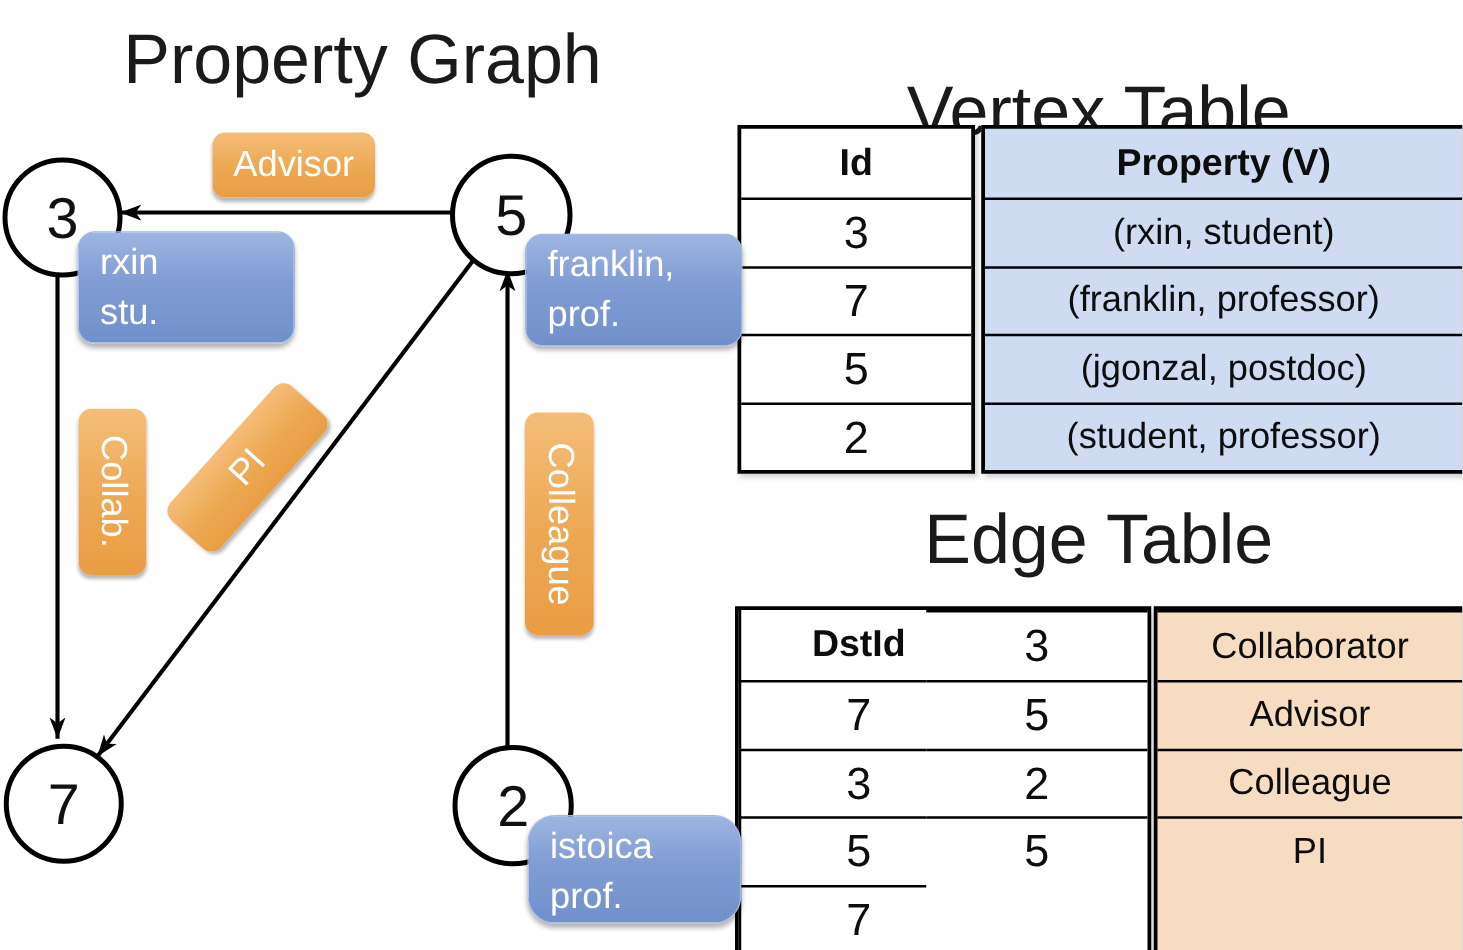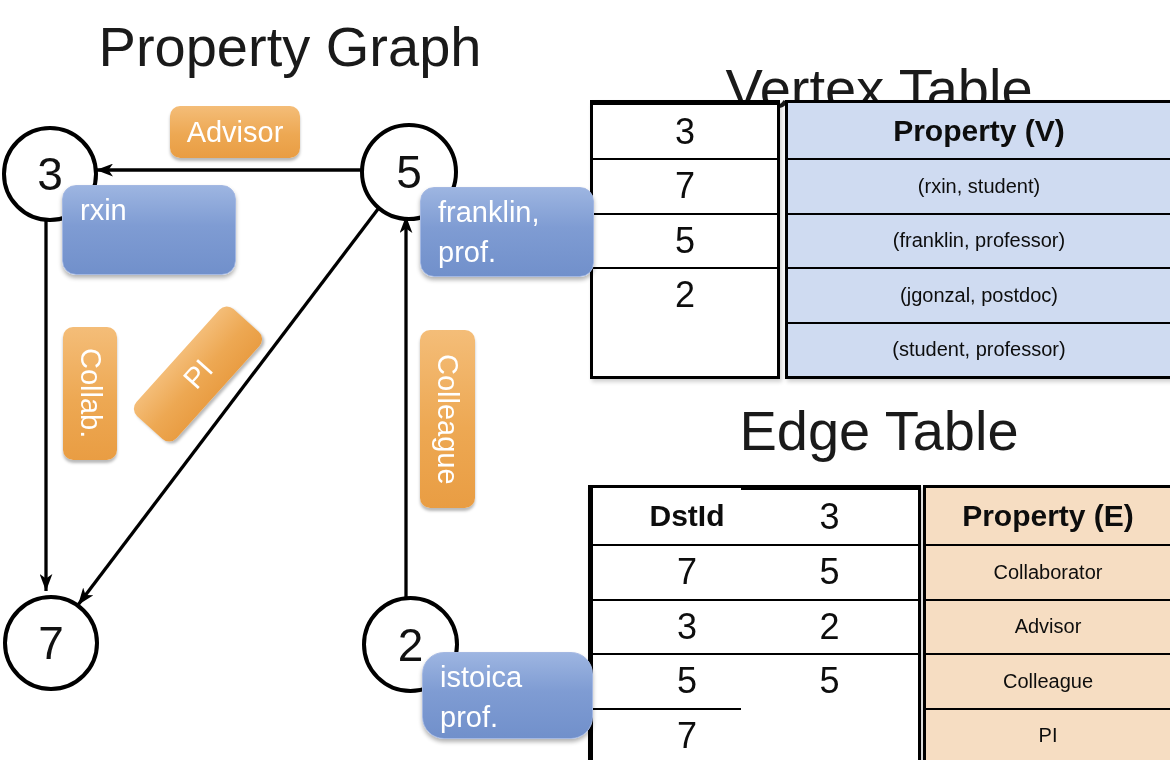--- a/index.html
+++ b/index.html
@@ -54,21 +54,21 @@
 
   #edges{position:absolute;left:0;top:0;z-index:1;}
 
   
   .col-table{
     position:absolute;display:grid;border:3px solid #000;background:#fff;
     box-shadow:2px 3px 4px rgba(0,0,0,.18);
   }
   .cell{
     display:flex;align-items:center;justify-content:center;
-    font-size:20px;color:#0d0d0d;white-space:nowrap;
+    font-size:29px;color:#0d0d0d;white-space:nowrap;
   }
   .cell.hdr{font-weight:bold;font-size:30px;}
   .cell.num{font-size:36px;}
   .rb{border-top:2px solid #000;}
   .cb{border-left:2px solid #000;padding-left:40px;}
 
   #vt-id{left:590px;top:100px;width:184px;height:273px;grid-template-rows:55px 1fr 1fr 1fr 1fr;}
   #vt-prop{left:785px;top:100px;width:382px;height:273px;grid-template-rows:55px 1fr 1fr 1fr 1fr;background:#cfdbf1;}
   #et-srcdst{left:588px;top:485px;width:327px;height:274px;
     grid-template-columns:150px 1fr;grid-template-rows:56px 1fr 1fr 1fr 1fr;}
@@ -95,36 +95,38 @@
     <line x1="406" y1="640" x2="406" y2="216" stroke="#000" stroke-width="3.3" marker-end="url(#arw)"></line>
   </svg>
 
   <div class="node" id="node-3">3</div>
   <div class="node" id="node-5">5</div>
   <div class="node" id="node-7">7</div>
   <div class="node" id="node-2">2</div>
 
   <div class="vprop" id="prop-3">
     <span>rxin</span>
+    <span>stu.</span>
   </div>
   <div class="vprop" id="prop-5">
     <span>franklin,</span>
     <span>prof.</span>
   </div>
   <div class="vprop" id="prop-2">
     <span>istoica</span>
     <span>prof.</span>
   </div>
 
   <div class="eprop" id="lbl-advisor">Advisor</div>
   <div class="eprop" id="lbl-collab">Collab.</div>
   <div class="eprop" id="lbl-pi">PI</div>
   <div class="eprop" id="lbl-colleague">Colleague</div>
 
   <div class="col-table" id="vt-id">
+    <div class="cell hdr">Id</div>
     <div class="cell num rb">3</div>
     <div class="cell num rb">7</div>
     <div class="cell num rb">5</div>
     <div class="cell num rb">2</div>
   </div>
 
   <div class="col-table" id="vt-prop">
     <div class="cell hdr">Property (V)</div>
     <div class="cell rb">(rxin, student)</div>
     <div class="cell rb">(franklin, professor)</div>
@@ -138,20 +140,19 @@
     <div class="cell num rb cb">7</div>
     <div class="cell num rb">5</div>
     <div class="cell num rb cb">3</div>
     <div class="cell num rb">2</div>
     <div class="cell num rb cb">5</div>
     <div class="cell num rb">5</div>
     <div class="cell num rb cb">7</div>
   </div>
 
   <div class="col-table" id="et-prop">
-    <div class="cell hdr">Property (E)</div>
     <div class="cell rb">Collaborator</div>
     <div class="cell rb">Advisor</div>
     <div class="cell rb">Colleague</div>
     <div class="cell rb">PI</div>
   </div>
 
 </div>
 
 </body></html>

